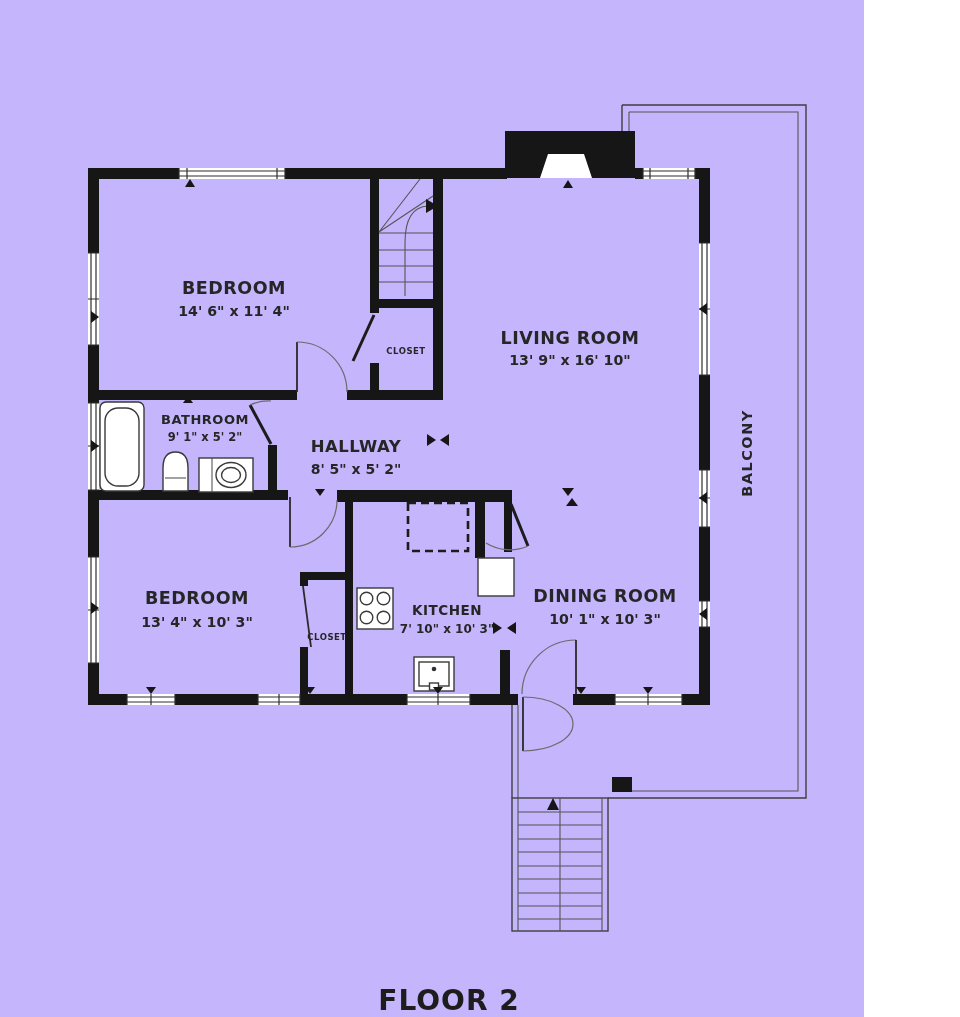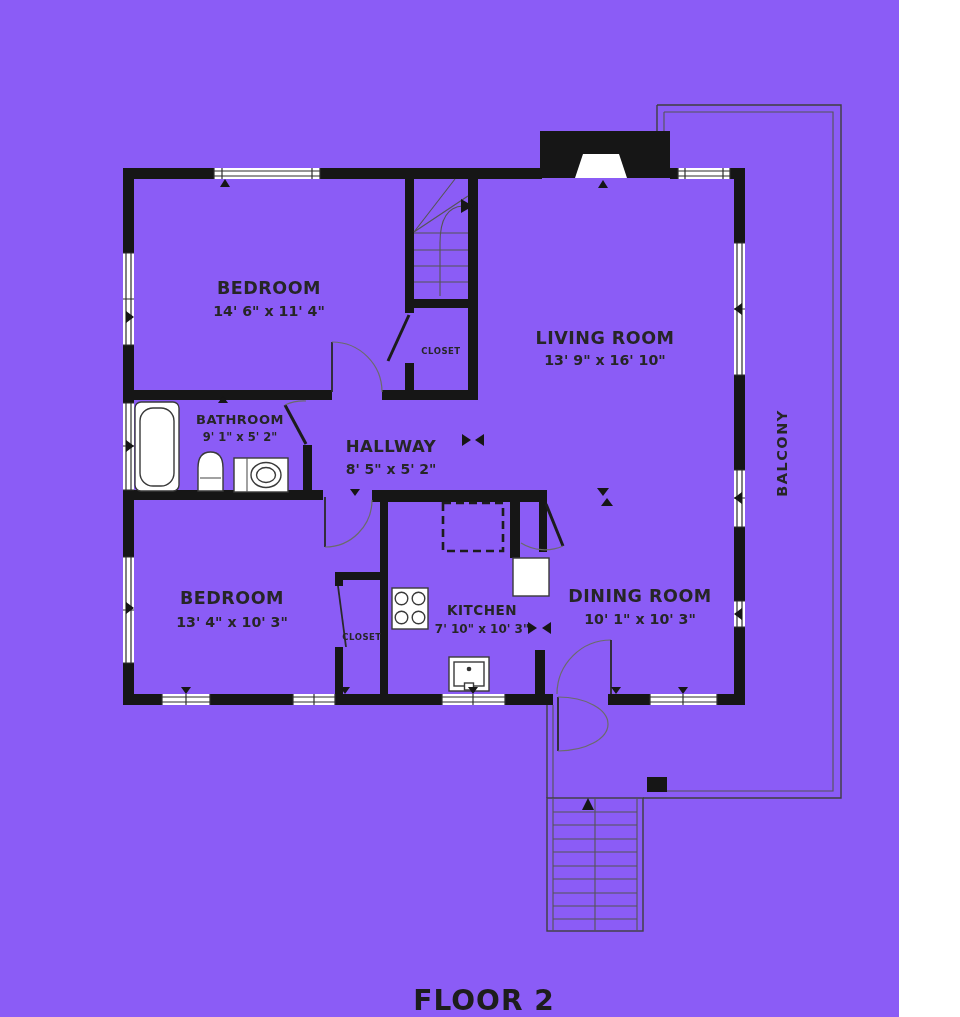--- a/index.html
+++ b/index.html
@@ -1,17 +1,17 @@
 <!DOCTYPE html>
 <html><head>
 <meta charset="utf-8">
 <style>
   html,body{margin:0;padding:0;background:#ffffff;}
-  .stage{position:relative;width:864px;height:1017px;background:#8b5cf6;overflow:hidden;
-         font-family:"DejaVu Sans",sans-serif;padding-left:35px;}
+  .stage{position:relative;width:864px;height:1017px;background:#c4b5fd;overflow:hidden;
+         font-family:"DejaVu Sans",sans-serif;}
   svg{display:block;}
   .wall{fill:#161616;stroke:none;}
   .thin{stroke:#3f3f3f;stroke-width:1.4;fill:none;}
   .thin2{stroke:#555555;stroke-width:1.1;fill:none;}
   .fixture{stroke:#3a3a3a;stroke-width:1.4;fill:#ffffff;}
   .doorleaf{stroke:#1c1c1c;stroke-width:3;fill:none;}
   .doorleaf-thin{stroke:#2a2a2a;stroke-width:1.8;fill:none;}
   .arc{stroke:#6b6b6b;stroke-width:1.2;fill:none;}
   .marker{fill:#161616;stroke:none;}
   .room-name{fill:#262626;font-weight:bold;letter-spacing:0.5px;text-anchor:middle;}

